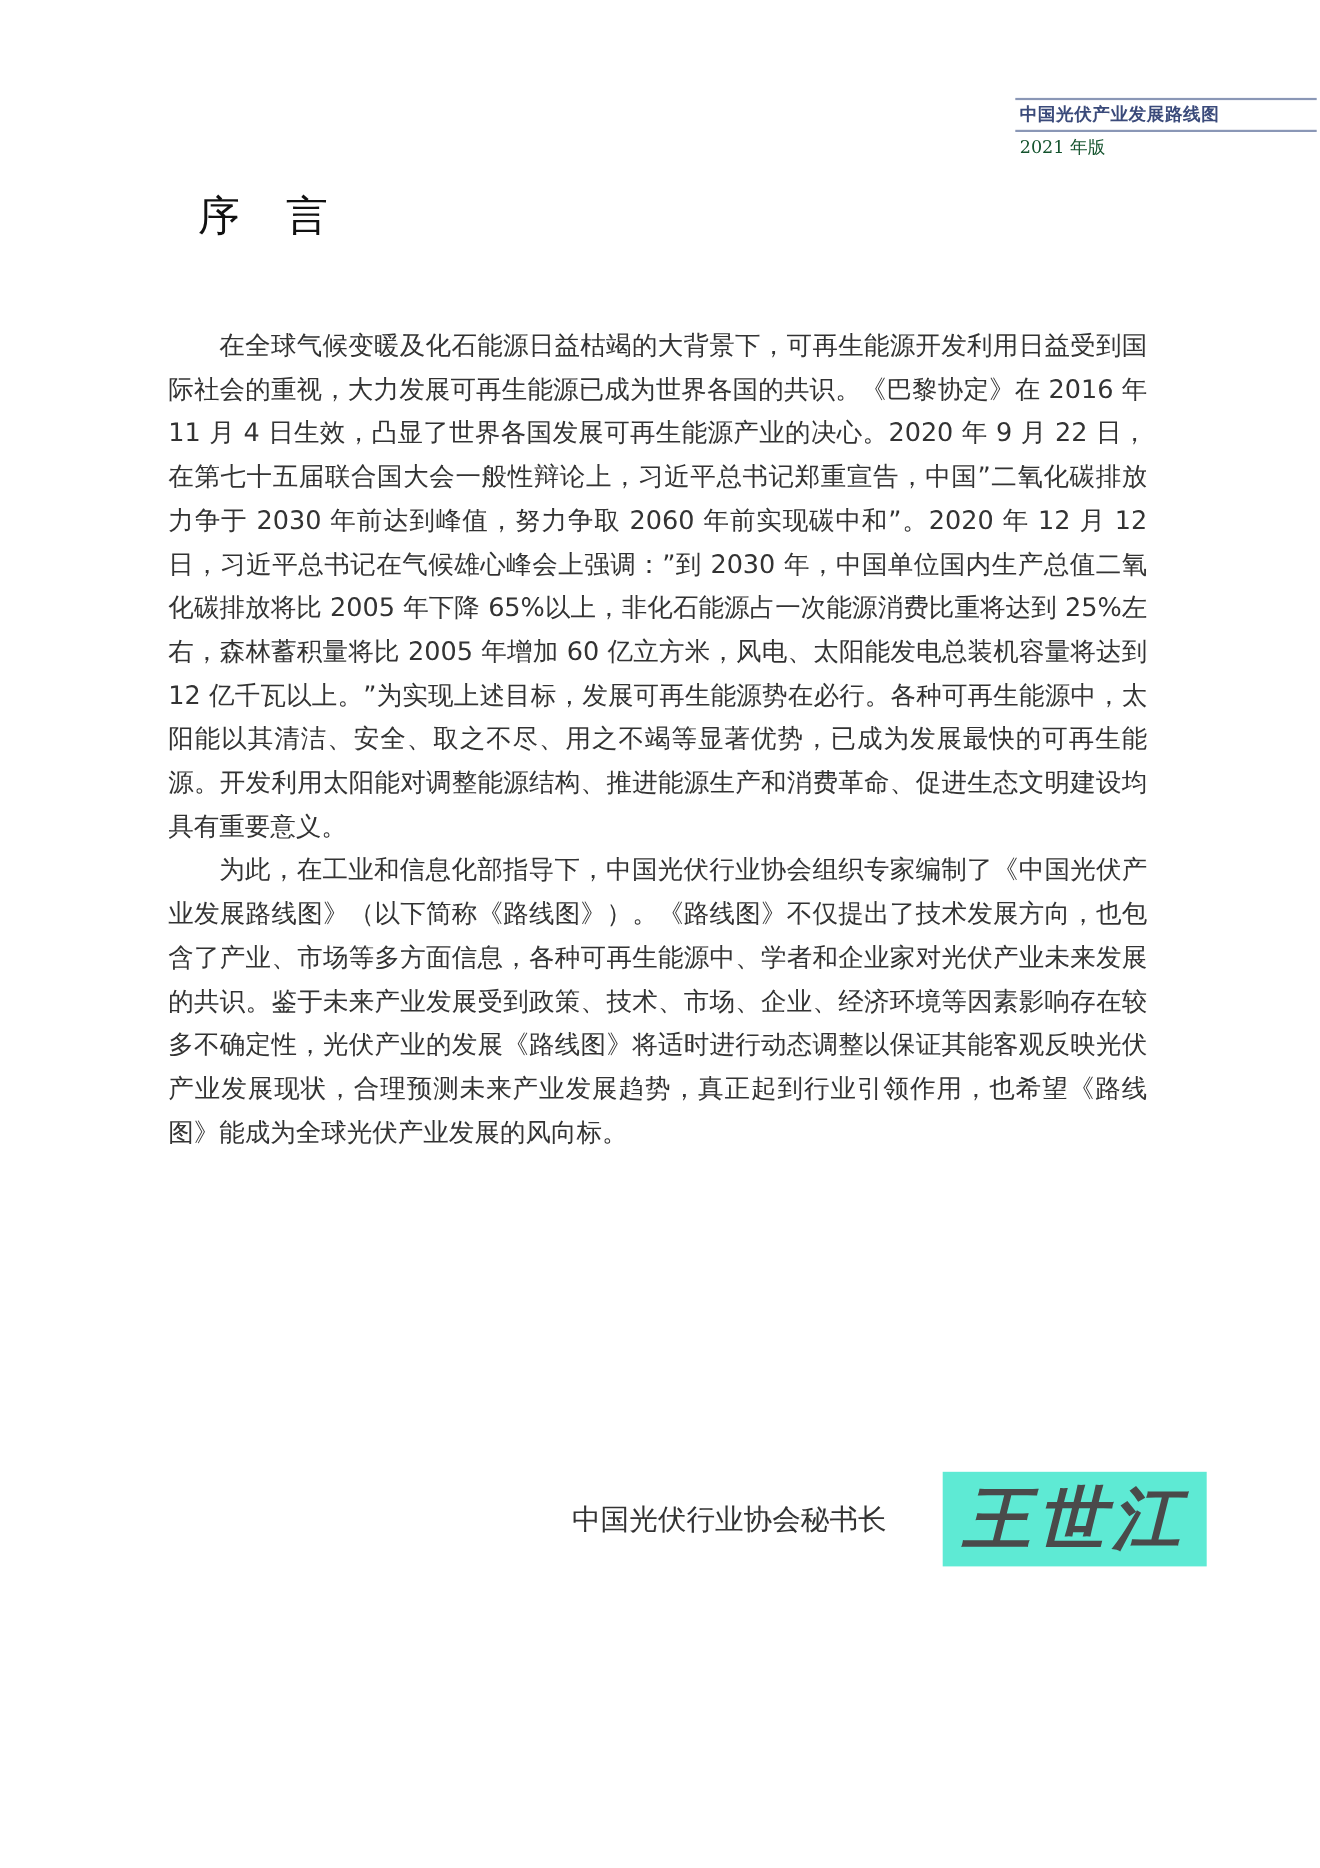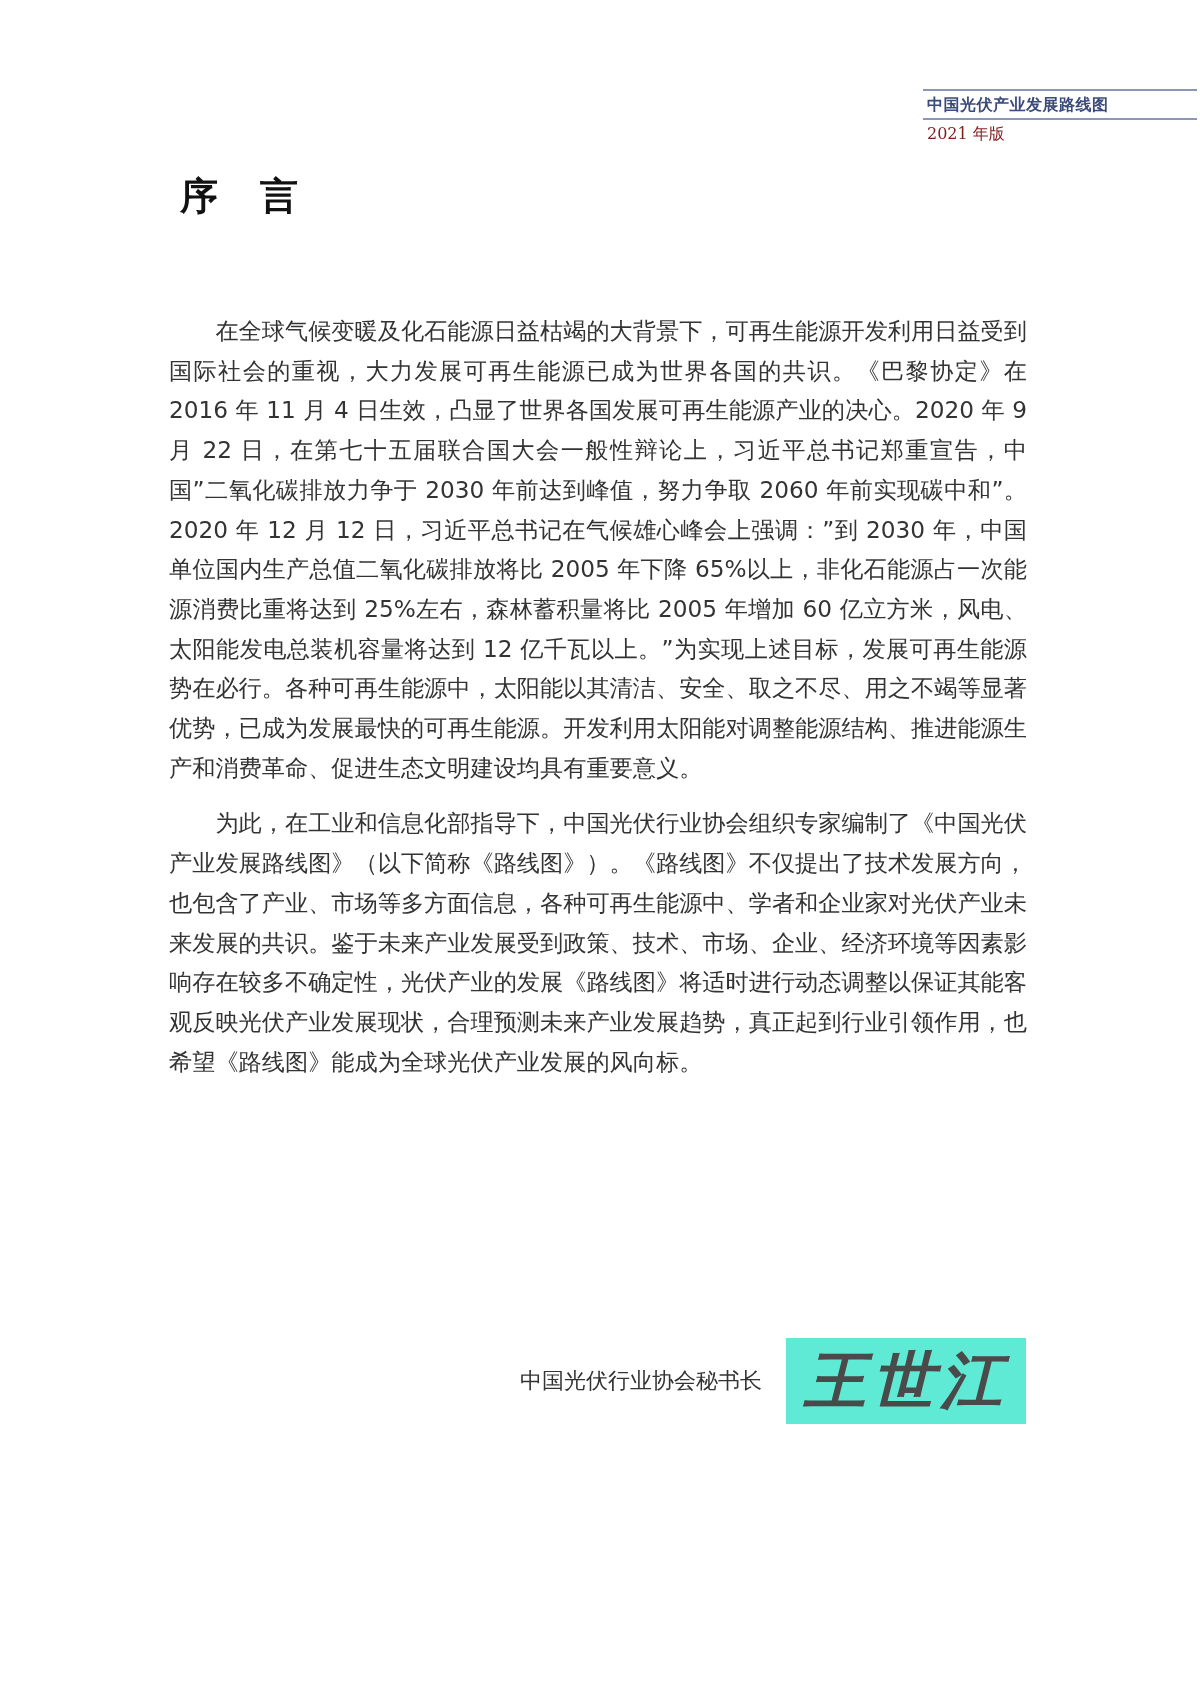--- a/index.html
+++ b/index.html
@@ -31,60 +31,60 @@
       color: #3a4a7a;
       font-weight: bold;
       letter-spacing: 0.5px;
       padding: 4px 0 3px 4px;
       line-height: 20px;
       font-family: Liberation Serif, serif;
     }
     .header-edition {
       font-family: "DejaVu Serif", "Liberation Serif", serif;
       font-size: 16px;
-      color: #7f1d1d;
+      color: #14532d;
       padding: 4px 0 0 4px;
       line-height: 20px;
     }
     .page-title {
       position: absolute;
       left: 180px;
       top: 172px;
       font-size: 38px;
-      font-weight: bold;
+      font-weight: normal;
       color: #111111;
       letter-spacing: 42px;
       line-height: 48px;
     }
     .body-text {
       position: absolute;
       left: 153px;
       top: 295px;
       width: 890px;
       font-size: 23.2px;
       line-height: 39.7px;
       color: #333333;
       text-align: justify;
     }
     .body-text p {
-      margin: 16px;
+      margin: 0;
       text-indent: 2em;
     }
     .signoff {
       position: absolute;
       left: 520px;
       top: 1336px;
       height: 90px;
       display: flex;
       align-items: center;
     }
     .signoff-label {
-      font-size: 22px;
+      font-size: 26px;
       color: #333333;
-      margin-right: 24px;
+      margin-right: 51px;
       white-space: nowrap;
     }
     .signature {
       width: 240px;
       height: 86px;
       background: #5eead4;
       display: flex;
       align-items: center;
       justify-content: space-around;
       font-family: "DejaVu Serif", "Liberation Serif", serif;

